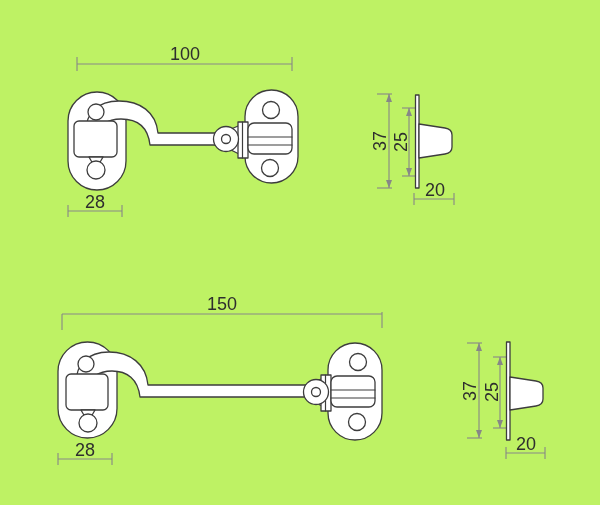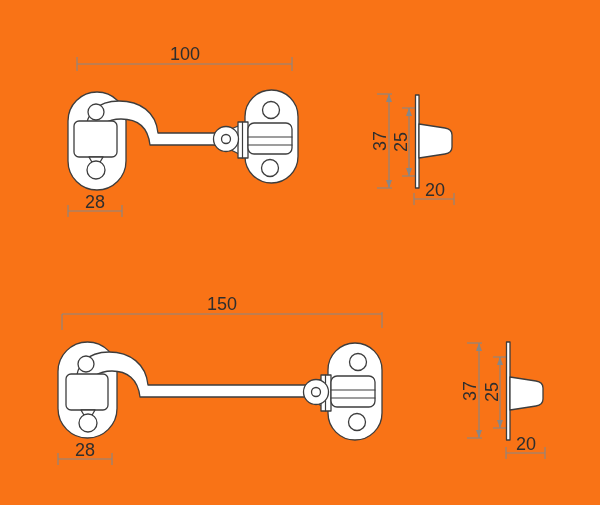--- a/index.html
+++ b/index.html
@@ -1,16 +1,16 @@
 <!DOCTYPE html>
 <html><head>
 <meta charset="utf-8">
 <style>
   html,body{margin:0;padding:0;background:#ffffff;}
-  .stage{position:relative;width:600px;height:505px;background:#f97316;overflow:hidden;}
+  .stage{position:relative;width:600px;height:505px;background:#bef264;overflow:hidden;}
   svg{display:block;}
   .ol{fill:#ffffff;stroke:#3d3d3d;stroke-width:1.3;stroke-linejoin:round;stroke-linecap:round;}
   .oln{fill:none;stroke:#3d3d3d;stroke-width:1.2;stroke-linecap:round;}
   .dim{stroke:#878787;stroke-width:1.1;fill:none;}
   .arrow{fill:#878787;stroke:none;}
   text{font-family:"Liberation Sans","DejaVu Sans",sans-serif;font-size:18px;fill:#2e2e2e;}
 </style>
 </head>
 <body>
 

